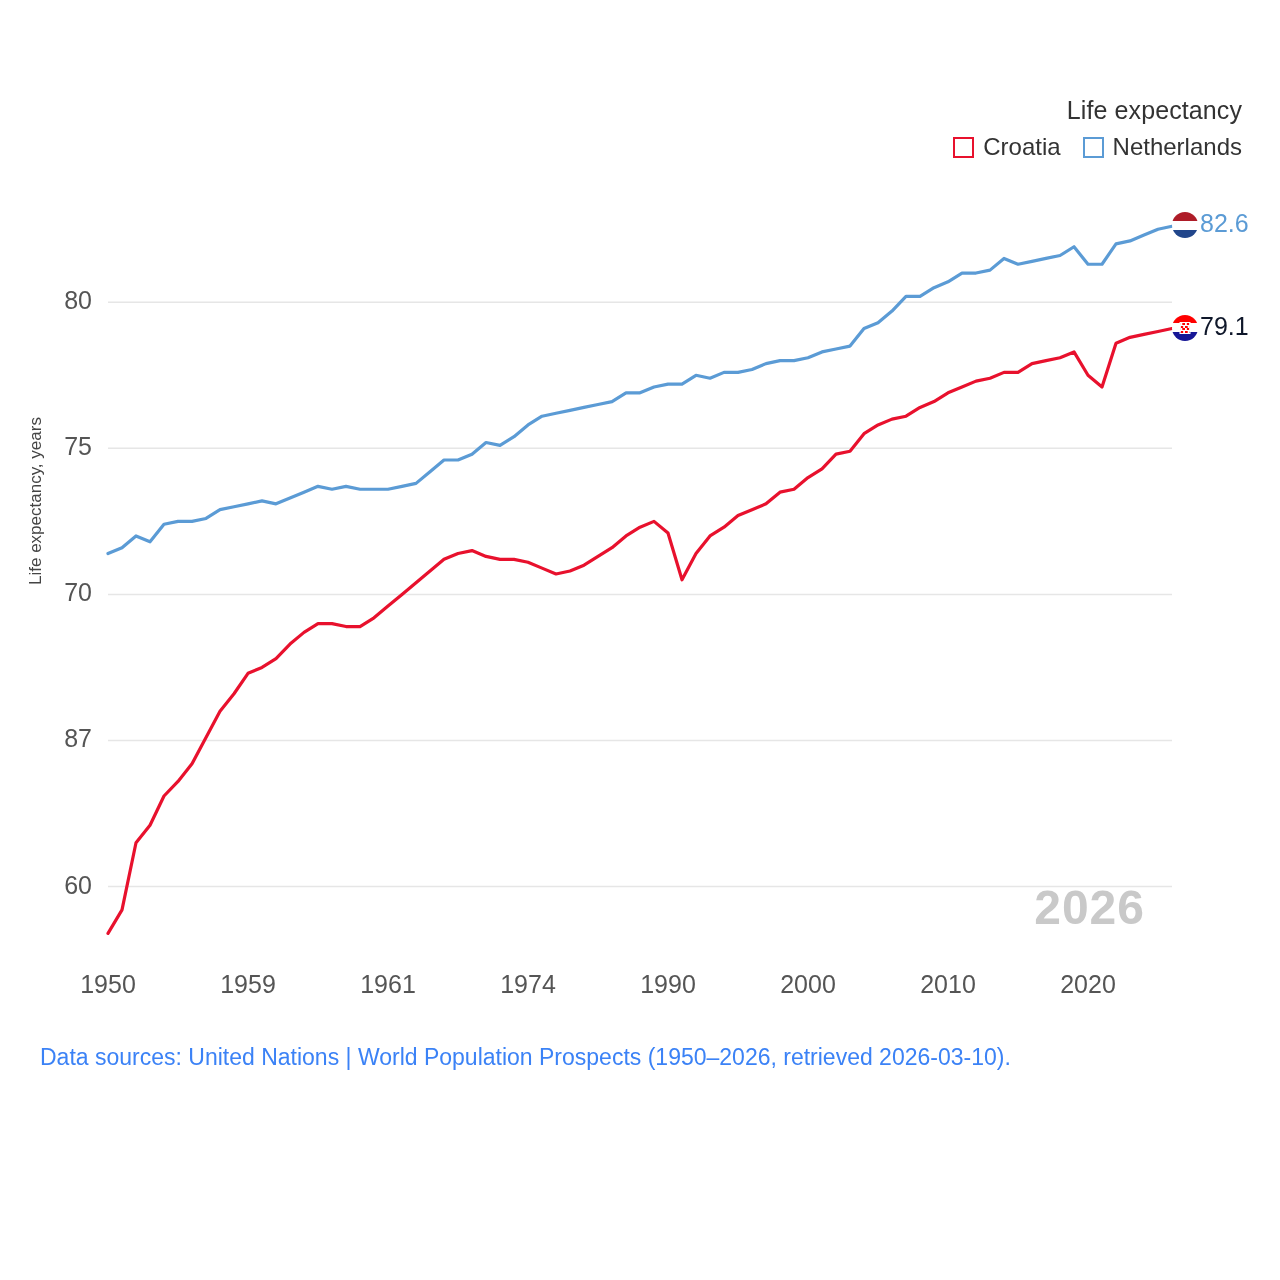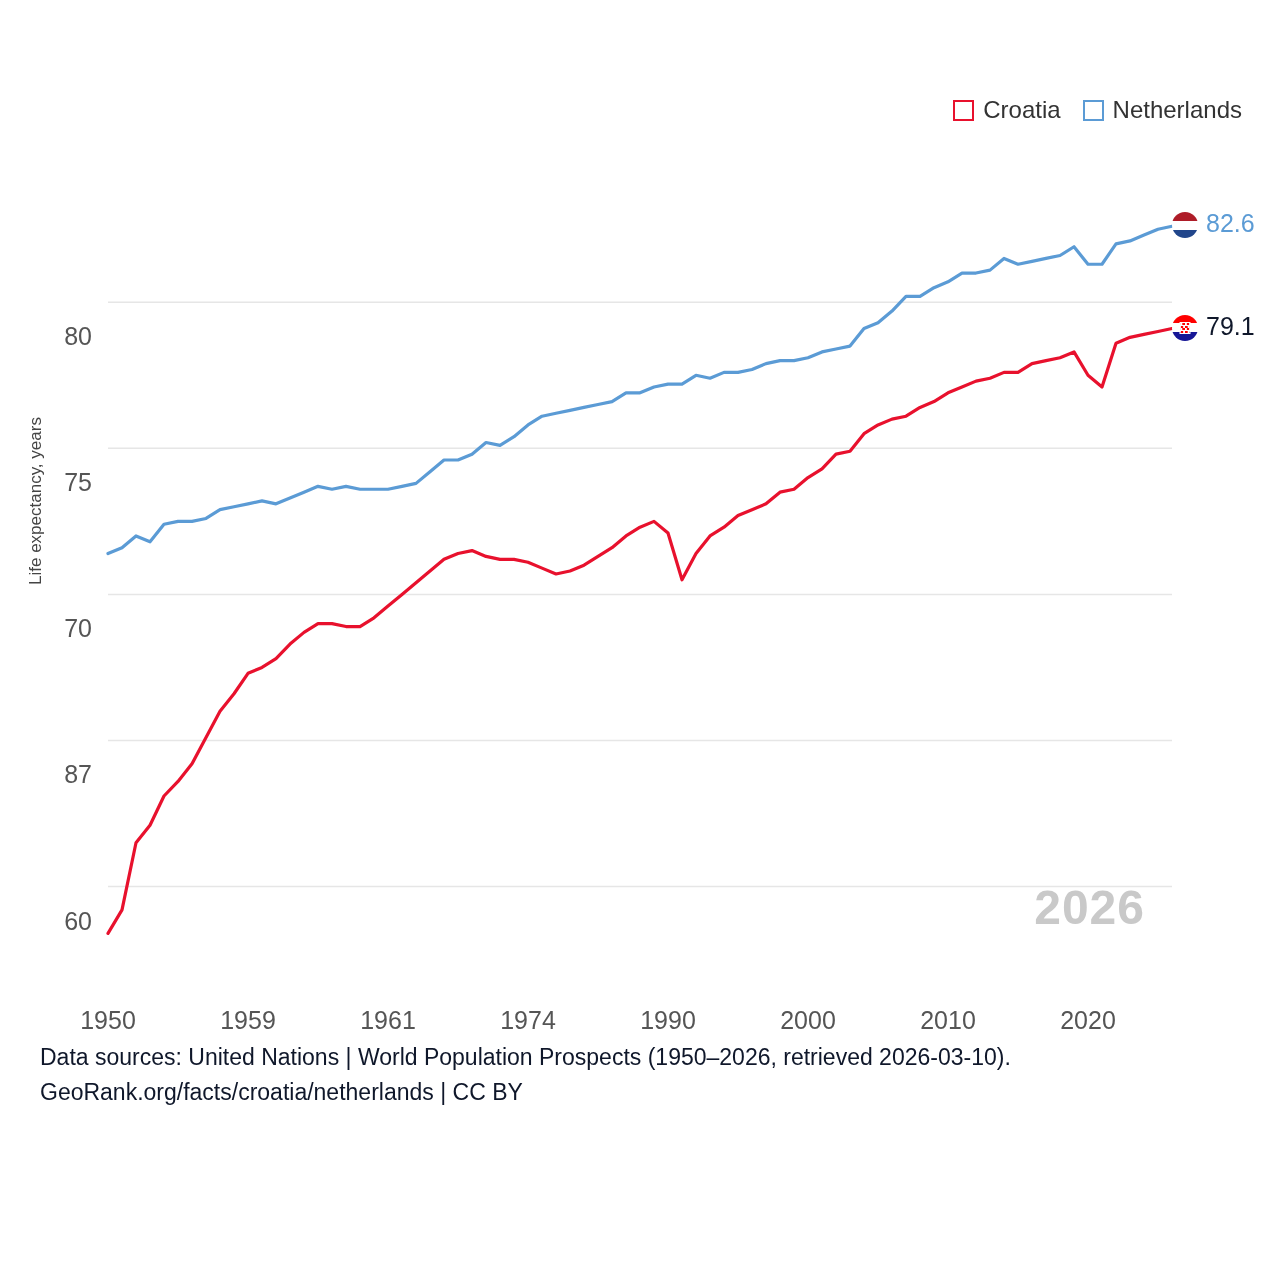--- a/index.html
+++ b/index.html
@@ -73,36 +73,35 @@
     bottom: 345px;
     font-size: 48px;
     color: #c9c9c9;
     font-weight: 600;
     letter-spacing: 1px;
   }
   .tick-label {
     position: absolute;
     font-size: 25px;
     color: #555555;
-    margin-top: 36px;
   }
   .y-tick {
     text-align: right;
     width: 70px;
   }
   .x-tick {
     text-align: center;
     width: 110px;
   }
   .endlabel {
     position: absolute;
     font-size: 25px;
     white-space: nowrap;
   }
-  .endlabel .val { margin-left: 8px; }
+  .endlabel .val { margin-left: 2px; }
   .flag {
     display: inline-block;
     width: 26px;
     height: 26px;
     border-radius: 50%;
     vertical-align: -6px;
     overflow: hidden;
     position: relative;
   }
   .flag-nl i { display:block; height: 33.34%; }
@@ -120,21 +119,21 @@
     background:
       repeating-conic-gradient(#ff0000 0% 25%, #ffffff 0% 50%) 0 0/4.5px 5px;
     border: 1px solid #ffffff;
   }
   .footer {
     position: absolute;
     left: 40px;
     top: 1040px;
     font-size: 23px;
     line-height: 1.5;
-    color: #0f172a;
+    color: #3b82f6;
   }
 </style>
 </head>
 <body>
 
 <div id="chart-root">
 
   <svg id="plot" width="1280" height="1280" viewBox="0 0 1280 1280" style="position:absolute;left:0;top:0;">
     <g id="gridlines">
         <line x1="108" x2="1172" y1="886.5686274509804" y2="886.5686274509804" stroke="#e6e6e6" stroke-width="1.5"></line>
@@ -143,20 +142,21 @@
         <line x1="108" x2="1172" y1="448.33333333333337" y2="448.33333333333337" stroke="#e6e6e6" stroke-width="1.5"></line>
         <line x1="108" x2="1172" y1="302.2549019607843" y2="302.2549019607843" stroke="#e6e6e6" stroke-width="1.5"></line>
       </g>
     <g id="series-paths">
         <polyline points="108.00,933.31 122.00,909.94 136.00,842.75 150.00,825.22 164.00,796.00 178.00,781.39 192.00,763.86 206.00,737.57 220.00,711.27 234.00,693.75 248.00,673.29 262.00,667.45 276.00,658.69 290.00,644.08 304.00,632.39 318.00,623.63 332.00,623.63 346.00,626.55 360.00,626.55 374.00,617.78 388.00,606.10 402.00,594.41 416.00,582.73 430.00,571.04 444.00,559.35 458.00,553.51 472.00,550.59 486.00,556.43 500.00,559.35 514.00,559.35 528.00,562.27 542.00,568.12 556.00,573.96 570.00,571.04 584.00,565.20 598.00,556.43 612.00,547.67 626.00,535.98 640.00,527.22 654.00,521.37 668.00,533.06 682.00,579.80 696.00,553.51 710.00,535.98 724.00,527.22 738.00,515.53 752.00,509.69 766.00,503.84 780.00,492.16 794.00,489.24 808.00,477.55 822.00,468.78 836.00,454.18 850.00,451.25 864.00,433.73 878.00,424.96 892.00,419.12 906.00,416.20 920.00,407.43 934.00,401.59 948.00,392.82 962.00,386.98 976.00,381.14 990.00,378.22 1004.00,372.37 1018.00,372.37 1032.00,363.61 1046.00,360.69 1060.00,357.76 1074.00,351.92 1088.00,375.29 1102.00,386.98 1116.00,343.16 1130.00,337.31 1144.00,334.39 1158.00,331.47 1172.00,328.55" fill="none" stroke="#e8112d" stroke-width="3.2" stroke-linejoin="round" stroke-linecap="round"></polyline>
         <polyline points="108.00,553.51 122.00,547.67 136.00,535.98 150.00,541.82 164.00,524.29 178.00,521.37 192.00,521.37 206.00,518.45 220.00,509.69 234.00,506.76 248.00,503.84 262.00,500.92 276.00,503.84 290.00,498.00 304.00,492.16 318.00,486.31 332.00,489.24 346.00,486.31 360.00,489.24 374.00,489.24 388.00,489.24 402.00,486.31 416.00,483.39 430.00,471.71 444.00,460.02 458.00,460.02 472.00,454.18 486.00,442.49 500.00,445.41 514.00,436.65 528.00,424.96 542.00,416.20 556.00,413.27 570.00,410.35 584.00,407.43 598.00,404.51 612.00,401.59 626.00,392.82 640.00,392.82 654.00,386.98 668.00,384.06 682.00,384.06 696.00,375.29 710.00,378.22 724.00,372.37 738.00,372.37 752.00,369.45 766.00,363.61 780.00,360.69 794.00,360.69 808.00,357.76 822.00,351.92 836.00,349.00 850.00,346.08 864.00,328.55 878.00,322.71 892.00,311.02 906.00,296.41 920.00,296.41 934.00,287.65 948.00,281.80 962.00,273.04 976.00,273.04 990.00,270.12 1004.00,258.43 1018.00,264.27 1032.00,261.35 1046.00,258.43 1060.00,255.51 1074.00,246.75 1088.00,264.27 1102.00,264.27 1116.00,243.82 1130.00,240.90 1144.00,235.06 1158.00,229.22 1172.00,226.29" fill="none" stroke="#5b9bd5" stroke-width="3.2" stroke-linejoin="round" stroke-linecap="round"></polyline>
       </g>
   </svg>
 
   <div class="legend">
+    <div class="legend-title">Life expectancy</div>
     <div class="legend-items">
       <div class="legend-item">
         <span class="legend-swatch" id="sw-0" style="border-color: rgb(232, 17, 45);"></span>
         <span class="legend-label">Croatia</span>
       </div>
       <div class="legend-item">
         <span class="legend-swatch" id="sw-1" style="border-color: rgb(91, 155, 213);"></span>
         <span class="legend-label">Netherlands</span>
       </div>
     </div>
@@ -186,16 +186,15 @@
 
   <div class="endlabel" id="end-nl" style="left: 1172px; top: 209.294px; color: rgb(91, 155, 213);">
     <span class="flag flag-nl"><i class="s1"></i><i class="s2"></i><i class="s3"></i></span><span class="val">82.6</span>
   </div>
   <div class="endlabel" id="end-hr" style="left: 1172px; top: 311.549px; color: #0f172a;">
     <span class="flag flag-hr"><i class="s1"></i><i class="s2"></i><i class="s3"></i><span class="crest"></span></span><span class="val">79.1</span>
   </div>
 
   <div class="footer">
     <div>Data sources: United Nations | World Population Prospects (1950–2026, retrieved 2026-03-10).</div>
-    <div>GeoRank.org/facts/croatia/netherlands | CC BY</div>
   </div>
 
 </div>
 
 </body></html>

